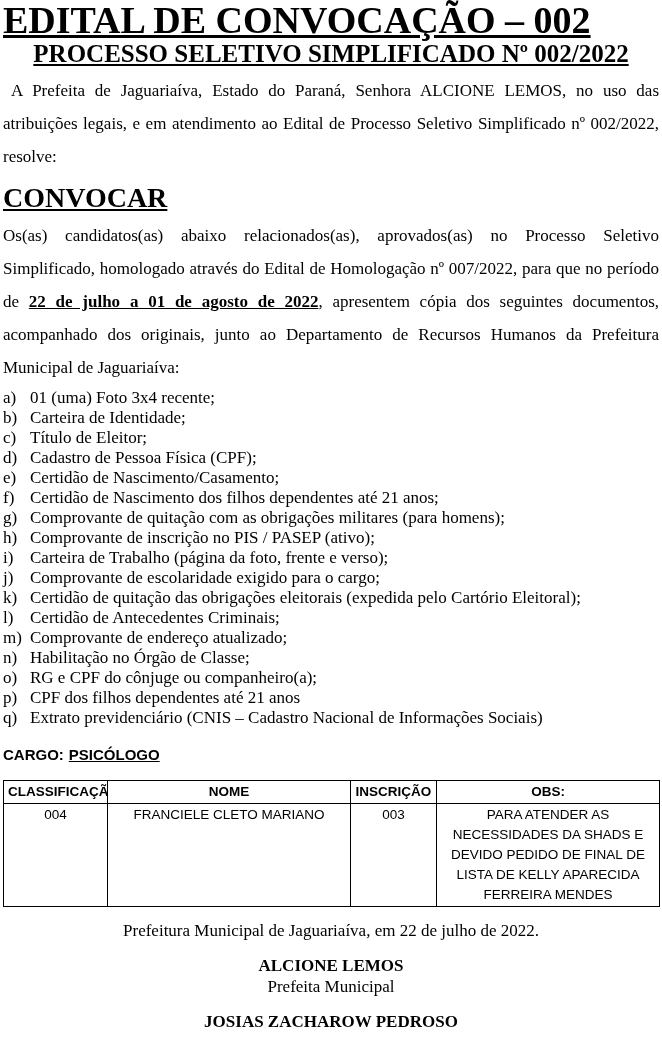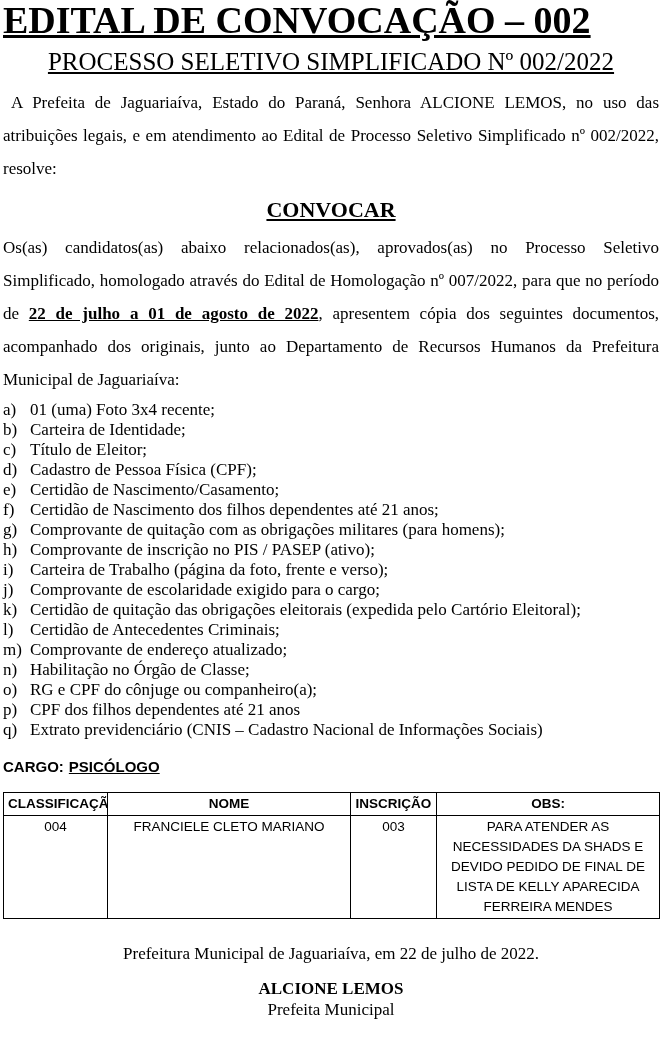--- a/index.html
+++ b/index.html
@@ -20,43 +20,42 @@
   }
   .doc-title {
     margin: 0;
     font-size: 38px;
     line-height: 36px;
     font-weight: bold;
     text-align: left;
     text-decoration: underline;
   }
   .doc-subtitle {
-    margin: 8px;
+    margin: 0;
     font-size: 25px;
     line-height: 32px;
-    font-weight: normal;
+    font-weight: bold;
     text-align: center;
     text-decoration: underline;
   }
   .para {
     font-size: 17px;
     line-height: 33px;
     text-align: justify;
     margin: 0;
   }
   .intro-para {
     margin-top: 4px;
     text-indent: 8px;
   }
   .convocar-heading {
     margin: 10px 0 0 0;
-    font-size: 22px;
+    font-size: 28px;
     line-height: 30px;
     font-weight: bold;
-    text-align: center;
     text-decoration: underline;
   }
   .body-para {
     margin-top: 6px;
   }
   .highlight-bold-underline {
     font-weight: bold;
     text-decoration: underline;
   }
   .doc-list {
@@ -109,21 +108,21 @@
     line-height: 20px;
   }
   td.cell-center { text-align: center; }
   td.cell-left   { text-align: center; padding-left: 6px; }
   td.cell-obs    { text-align: center; padding: 2px 6px; }
   .closing {
     font-size: 17px;
     line-height: 21px;
     text-align: center;
   }
-  .closing-date { margin-top: 24px; }
+  .closing-date { margin-top: 13px; }
   .signature-block { margin-top: 14px; }
   .signature-name { font-weight: bold; }
 </style>
 </head>
 <body>
 
 <div class="page">
 
   <h1 class="doc-title">EDITAL DE CONVOCAÇÃO – 002</h1>
   <h2 class="doc-subtitle">PROCESSO SELETIVO SIMPLIFICADO Nº 002/2022</h2>

